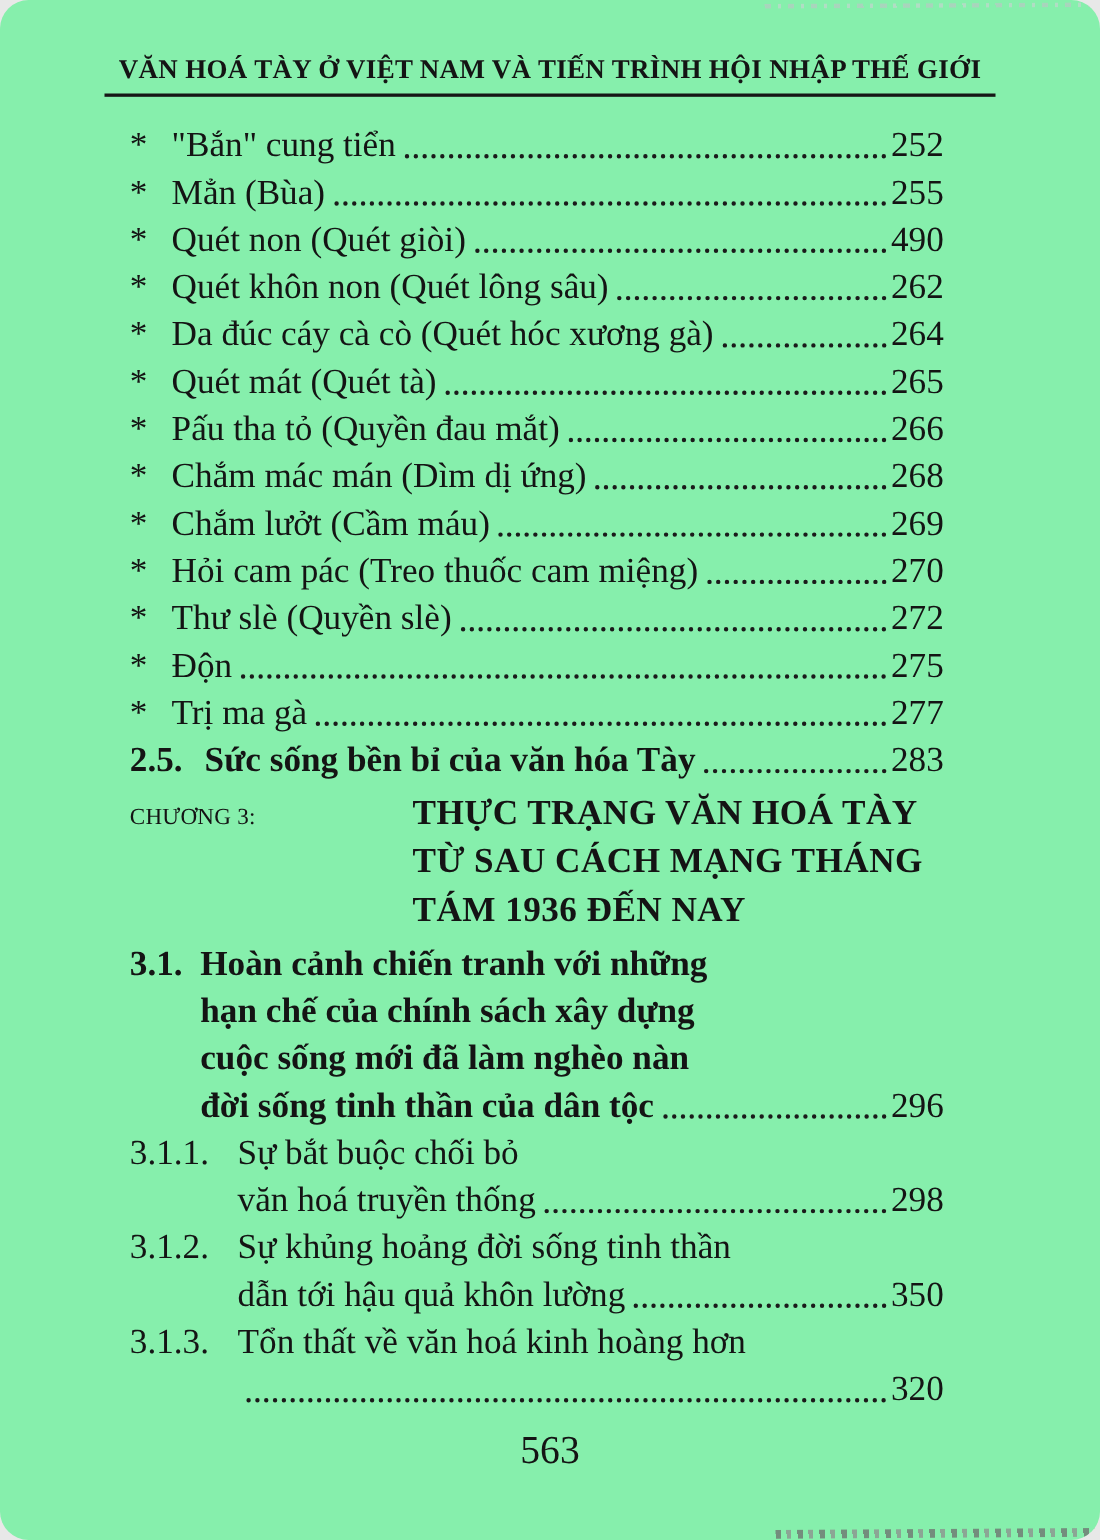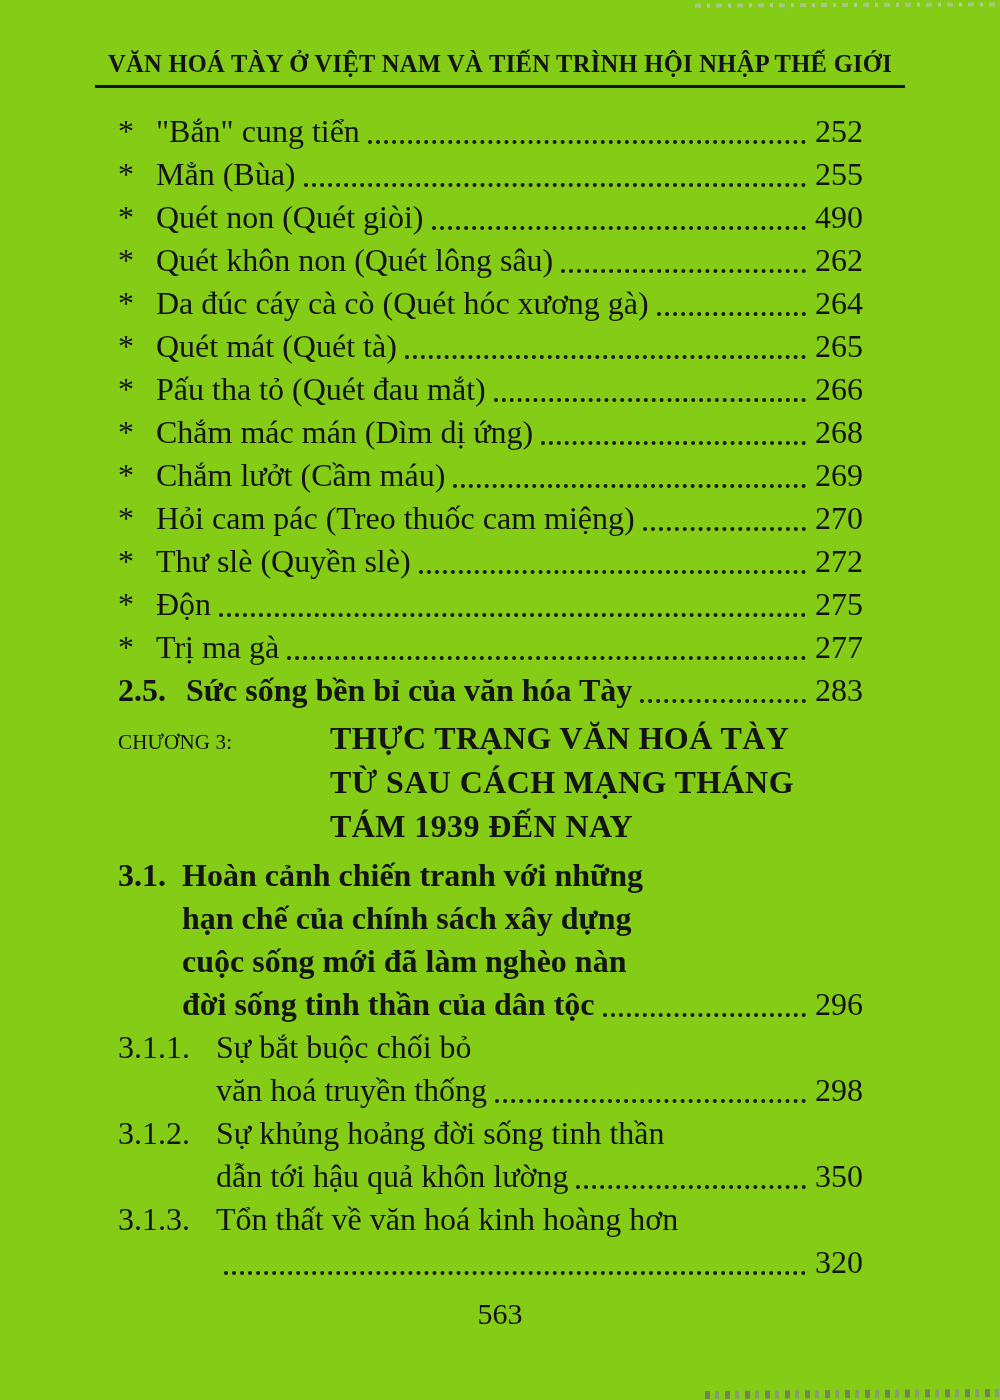--- a/index.html
+++ b/index.html
@@ -1,23 +1,24 @@
 <!DOCTYPE html>
 <html><head>
 <meta charset="utf-8">
 <style>
   html,body{margin:0;padding:0;background:#e8e8e8;}
   #page{
     position:relative;
     width:1000px;height:1400px;
-    background:#84cc16;
+    background:#86efac;
     font-family:"Liberation Serif","DejaVu Serif",serif;
     color:#141414;
     overflow:hidden;
     box-sizing:border-box;
+    border-radius:26px;
   }
   
   #page-header{
     margin:50px 95px 0 95px;
     text-align:center;
     font-size:24.5px;
     font-weight:600;
     letter-spacing:0.3px;
     padding-bottom:7px;
     border-bottom:3px solid #161616;
@@ -40,40 +41,40 @@
   .prefix-section-bold{width:68px;font-weight:700;}
   .prefix-section-bold-31{width:64px;font-weight:700;}
   .prefix-sub{width:98px;}
   .prefix-chapter{width:212px;font-size:21px;letter-spacing:0.2px;}
   .indent{flex:none;}
   .indent-chapter{width:212px;}
   .indent-section-bold-31{width:64px;}
   .indent-sub{width:98px;}
   .entry-text{flex:none;}
   .bold{font-weight:700;}
-  .row-chapter .entry-text{font-weight:700;letter-spacing:0.4px;}
+  .row-chapter .entry-text{font-weight:700;letter-spacing:0.4px;margin-left:45px;}
   .row-chapter{height:44px;}
   .gap-before{margin-top:5px;}
   .dots{
     flex:1 1 auto;
     min-width:18px;
     border-bottom:4px dotted #1a1a1a;
     align-self:flex-end;
     margin:0 4px 9px 8px;
   }
   .page-num{
     flex:none;
     min-width:58px;
-    text-align:center;
+    text-align:left;
   }
   
   #page-footer{
     margin-top:13px;
     text-align:center;
-    font-size:30px;
+    font-size:36px;
   }
   
   #artifact-top{
     position:absolute;top:3px;right:0;
     width:305px;height:4px;
     background:repeating-linear-gradient(90deg,#bfc3c7 0 6px,transparent 6px 12px,#cdd1d4 12px 15px,transparent 15px 21px);
     opacity:.6;
     transform:rotate(-0.25deg);
   }
   #artifact-bottom{
@@ -124,21 +125,21 @@
         <span class="page-num">264</span>
       </div>
       <div class="toc-row row-star">
         <span class="prefix prefix-star">*</span>
         <span class="entry-text">Quét mát (Quét tà)</span>
         <span class="dots"></span>
         <span class="page-num">265</span>
       </div>
       <div class="toc-row row-star">
         <span class="prefix prefix-star">*</span>
-        <span class="entry-text">Pấu tha tỏ (Quét đau mắt)</span>
+        <span class="entry-text">Pấu tha tỏ (Quyền đau mắt)</span>
         <span class="dots"></span>
         <span class="page-num">266</span>
       </div>
       <div class="toc-row row-star">
         <span class="prefix prefix-star">*</span>
         <span class="entry-text">Chắm mác mán (Dìm dị ứng)</span>
         <span class="dots"></span>
         <span class="page-num">268</span>
       </div>
       <div class="toc-row row-star">
@@ -180,21 +181,21 @@
       <div class="toc-row row-chapter gap-before">
         <span class="prefix prefix-chapter">CHƯƠNG 3:</span>
         <span class="entry-text bold">THỰC TRẠNG VĂN HOÁ TÀY</span>
       </div>
       <div class="toc-row row-chapter">
         <span class="indent indent-chapter"></span>
         <span class="entry-text bold">TỪ SAU CÁCH MẠNG THÁNG</span>
       </div>
       <div class="toc-row row-chapter">
         <span class="indent indent-chapter"></span>
-        <span class="entry-text bold">TÁM 1939 ĐẾN NAY</span>
+        <span class="entry-text bold">TÁM 1936 ĐẾN NAY</span>
       </div>
       <div class="toc-row row-section-bold-31 gap-before">
         <span class="prefix prefix-section-bold-31">3.1.</span>
         <span class="entry-text bold">Hoàn cảnh chiến tranh với những</span>
       </div>
       <div class="toc-row row-section-bold-31">
         <span class="indent indent-section-bold-31"></span>
         <span class="entry-text bold">hạn chế của chính sách xây dựng</span>
       </div>
       <div class="toc-row row-section-bold-31">

